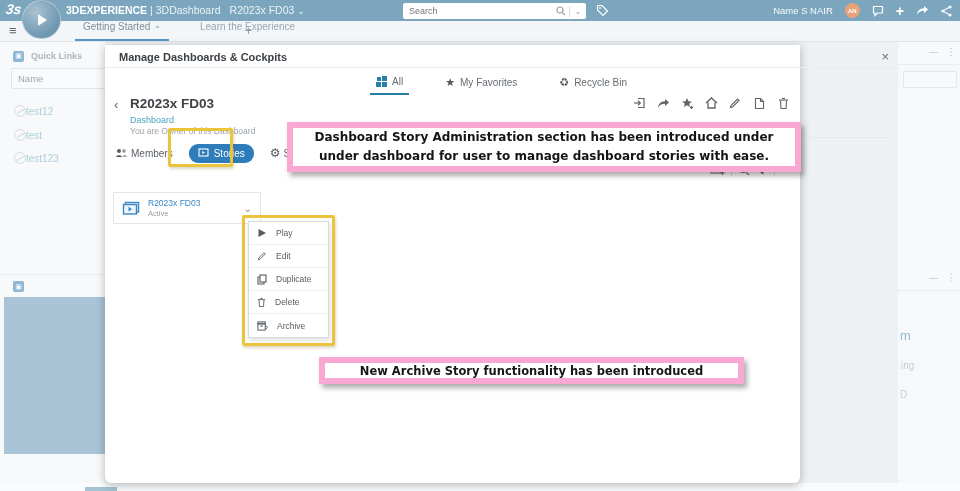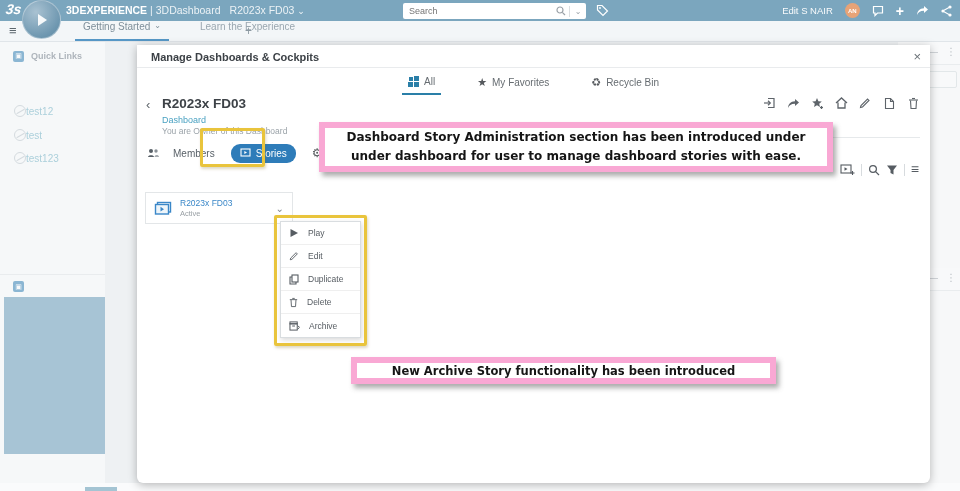--- a/index.html
+++ b/index.html
@@ -55,22 +55,22 @@
   .backdrop-right { position:absolute; left:898px; top:42px; width:62px; height:441px; background:#fdfdfd; opacity:.62; }
   .br-head { position:absolute; left:0; width:62px; height:23px; border-bottom:1px solid #e6e9eb; background:#fff; }
   .br-min { position:absolute; right:22px; top:5px; color:#9aa2a8; font-size:9px; }
   .br-kebab { position:absolute; right:4px; top:4px; color:#9aa2a8; font-size:10px; }
   .br-input { position:absolute; left:5px; top:29px; width:54px; height:17px; background:#fff; border:1px solid #dce1e4; border-radius:2px; }
   .frag-m { position:absolute; left:2px; top:286px; font-size:13px; color:#5ba1c2; }
   .frag-ing { position:absolute; left:3px; top:318px; font-size:10px; color:#b2b8bc; }
   .frag-d { position:absolute; left:2px; top:347px; font-size:10px; color:#b2b8bc; }
 
   
-  .modal { position:absolute; left:105px; top:45px; width:793px; height:438px; background:#fff; border-radius:0 0 6px 6px;
-           box-shadow:0 2px 10px rgba(0,0,0,.28); z-index:50;margin-left:32px; }
+  .modal { position:absolute; left:105px; top:45px; width:695px; height:438px; background:#fff; border-radius:0 0 6px 6px;
+           box-shadow:0 2px 10px rgba(0,0,0,.28); z-index:50; }
   .m-header { position:absolute; left:0; top:0; width:793px; height:23px; border-bottom:1px solid #e9ebed; }
   .m-title { position:absolute; left:14px; top:6px; font-size:11px; font-weight:bold; color:#3c4146; }
   .m-close { position:absolute; right:9px; top:4px; font-size:13px; color:#6a7177; cursor:pointer; }
 
   .vtabs { position:absolute; left:0; top:27px; width:793px; height:23px; display:flex; justify-content:center; gap:30px; }
   .vtab { display:flex; align-items:center; gap:5px; font-size:10px; color:#666c71; padding:2px 6px 4px 6px; }
   .vtab.active { border-bottom:2px solid #2a7fa8; }
   .gridic { display:inline-grid; grid-template-columns:5px 5px; grid-gap:1px; }
   .gridic i { width:5px; height:5px; background:#2a7fa8; }
   .gridic i:nth-child(1){ width:4px; height:4px; margin:1px 0 0 1px; }
@@ -80,21 +80,21 @@
   .db-name { position:absolute; left:25px; top:51px; font-size:13.5px; font-weight:bold; color:#3d4247; }
   .db-type { position:absolute; left:25px; top:70px; font-size:9px; color:#4ba2c2; }
   .db-owner { position:absolute; left:25px; top:81px; font-size:8.5px; color:#9ba3a9; }
 
   .m-icons { position:absolute; right:10px; top:51px; display:flex; gap:10px; align-items:center; }
   .m-icons .mi { width:14px; height:14px; display:flex; align-items:center; justify-content:center; color:#5e646a; }
 
   .rdivider { position:absolute; left:600px; top:92px; width:183px; height:1px; background:#e6e9eb; }
 
   .stabs { position:absolute; left:10px; top:96px; height:24px; display:flex; align-items:center; }
-  .stab { display:flex; align-items:center; gap:13px; font-size:10px; color:#575f66; margin-right:16px;justify-content:center; }
+  .stab { display:flex; align-items:center; gap:3px; font-size:10px; color:#575f66; margin-right:16px;justify-content:center; }
   .stories-btn { display:flex; align-items:center; gap:5px; font-size:10px; color:#fff; background:#2e7cb9; border-radius:9px; padding:4px 9px; margin-right:16px; }
   .ybox1 { position:absolute; left:63px; top:83px; width:65px; height:39px; border:3px solid #e9c43c; border-radius:2px; box-shadow:1px 2px 3px rgba(120,100,20,.25); z-index:60; pointer-events:none; }
 
   .igroup { position:absolute; right:11px; top:119px; display:flex; align-items:center; gap:6px; color:#565c62; }
   .igroup .idiv { width:1px; height:12px; background:#d7dbde; }
 
   .card { position:absolute; left:8px; top:147px; width:148px; height:32px; background:#fff; border:1px solid #e3e6e8; display:flex; align-items:center; }
   .card-ic { width:34px; display:flex; align-items:center; justify-content:center; }
   .card-txt { flex:1; }
   .card-title { font-size:8.5px; color:#3a87c8; }
@@ -138,21 +138,21 @@
       <span class="sdiv"></span>
       <span class="sicon" style="font-size:8px;">⌄</span>
     </div>
     <div class="tagicon">
       <svg width="13" height="13" viewBox="0 0 13 13">
           <path d="M1.5 1.5 L6 1.5 L11.5 7 L7 11.5 L1.5 6 Z" fill="none" stroke="#fff" stroke-width="1.2"></path>
           <circle cx="4" cy="4" r="0.9" fill="#fff"></circle>
         </svg>
     </div>
     <div class="userblock">
-      <span class="username">Edit S NAIR</span>
+      <span class="username">Name S NAIR</span>
       <span class="avatar">AN</span>
       <span class="tb-ic">
         <svg width="12" height="12" viewBox="0 0 12 12">
             <path d="M1.5 1.5 h9 v6.5 h-5 l-2.5 2.5 v-2.5 h-1.5 Z" fill="none" stroke="#fff" stroke-width="1.2"></path>
           </svg>
       </span>
       <span class="tb-ic plusglyph">+</span>
       <span class="tb-ic">
         <svg width="13" height="11" viewBox="0 0 13 11">
             <path d="M8 1 L12 4.5 L8 8 V5.8 C4 5.8 2 7.5 1 10 C1.3 6 3.5 3.4 8 3.2 Z" fill="#fff"></path>
@@ -183,20 +183,21 @@
       <span>Learn the Experience</span>
     </div>
     <div class="addtab">+</div>
   </div>
 
   <div class="backdrop-left">
     <div class="bl-head">
       <span class="wicon">▣</span>
       <span class="bl-title">Quick Links</span>
     </div>
+    <input class="bl-input" placeholder="Name" style="">
     <div class="qlink" style="top:63px;">
       <span class="globe"></span>
       <span class="lbl">test12</span>
     </div>
     <div class="qlink" style="top:87px;">
       <span class="globe"></span>
       <span class="lbl">test</span>
     </div>
     <div class="qlink" style="top:110px;">
       <span class="globe"></span>

